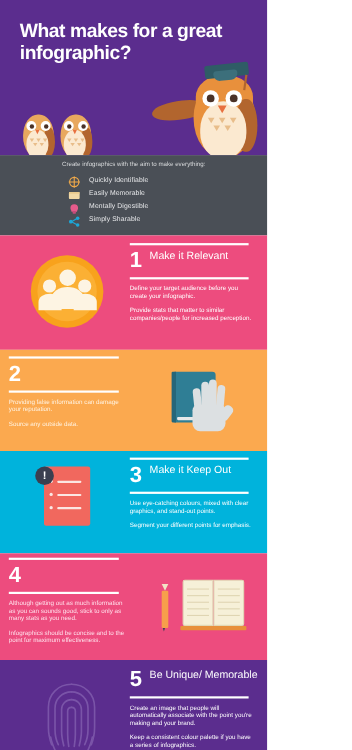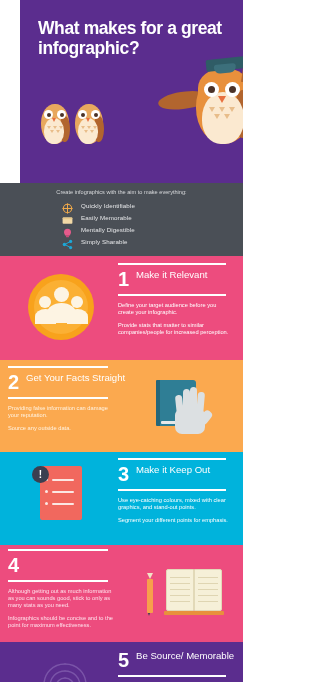--- a/index.html
+++ b/index.html
@@ -5,21 +5,21 @@
   * { box-sizing: border-box; margin: 0; padding: 0; }
   html, body {
     width: 243px; height: 682px;
     font-family: "Liberation Sans", sans-serif;
     overflow: hidden; background: #fff;
   }
   .page { width: 243px; height: 682px; position: relative; }
 
   
   .header {
-    background: #5B2D8E; height: 183px; position: relative; overflow: hidden; margin-left: 20px;
+    background: #5B2D8E; height: 141px; position: relative; overflow: hidden;
   }
   .header-title {
     color: #fff; font-weight: bold; font-size: 17.5px; line-height: 20px;
     letter-spacing: -0.4px; padding: 18px 0 0 18px; width: 205px;
   }
   
   .owl { position: absolute; }
   .owl-body { position: absolute; border-radius: 48% 48% 50% 50%; }
   .owl-wing { position: absolute; }
   .owl-eye { position: absolute; background:#fff; border-radius:50%; }
@@ -257,21 +257,20 @@
       <div class="body-p">Define your target audience before you create your infographic.</div>
       <div class="body-p">Provide stats that matter to similar companies/people for increased perception.</div>
     </div>
   </div>
 
   <div class="section s2">
     <div class="txtcol left" style="top:6px;">
       <div class="rule short"></div>
       <div class="head-row">
         <div class="num">2</div>
-        <div class="htitle">Get Your Facts Straight</div>
       </div>
       <div class="rule short"></div>
       <div class="body-p">Providing false information can damage your reputation.</div>
       <div class="body-p">Source any outside data.</div>
     </div>
 
     <div class="art" style="left:152px;top:20px;width:60px;height:56px;">
       <div class="bookcover" style="left:6px;top:0;"></div>
       <div class="bookspine" style="left:4px;top:0;"></div>
       <div class="bookpage" style="left:9px;top:41px;width:32px;"></div>
@@ -361,21 +360,21 @@
           <path d="M31 33c-2 0-3.5 1.5-3.5 3.5v21c0 5 .5 8 1 11"></path>
           <path d="M31 33c2 0 3.5 1.5 3.5 3.5v21c0 5-.5 8-1 11"></path>
           <path d="M12 60c1 6 3 10 5 14"></path>
           <path d="M50 60c-1 6-3 10-5 14"></path>
         </g>
       </svg>
     </div>
     <div class="txtcol right" style="top:4px;">
       <div class="head-row">
         <div class="num">5</div>
-        <div class="htitle">Be Source/ Memorable</div>
+        <div class="htitle">Be Unique/ Memorable</div>
       </div>
       <div class="rule"></div>
       <div class="body-p">Create an image that people will automatically associate with the point you're making and your brand.</div>
       <div class="body-p">Keep a consistent colour palette if you have a series of infographics.</div>
     </div>
   </div>
 
 </div>
 
 </body></html>

